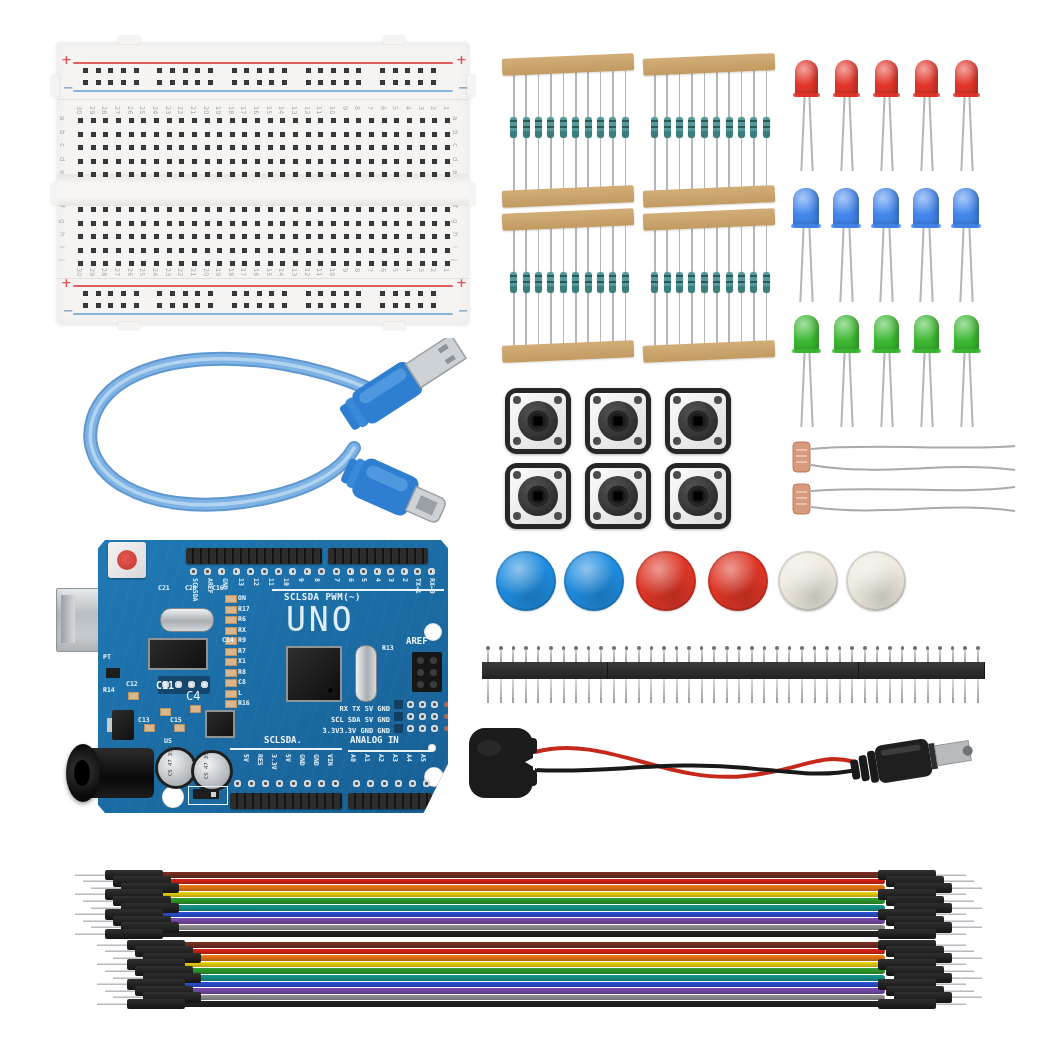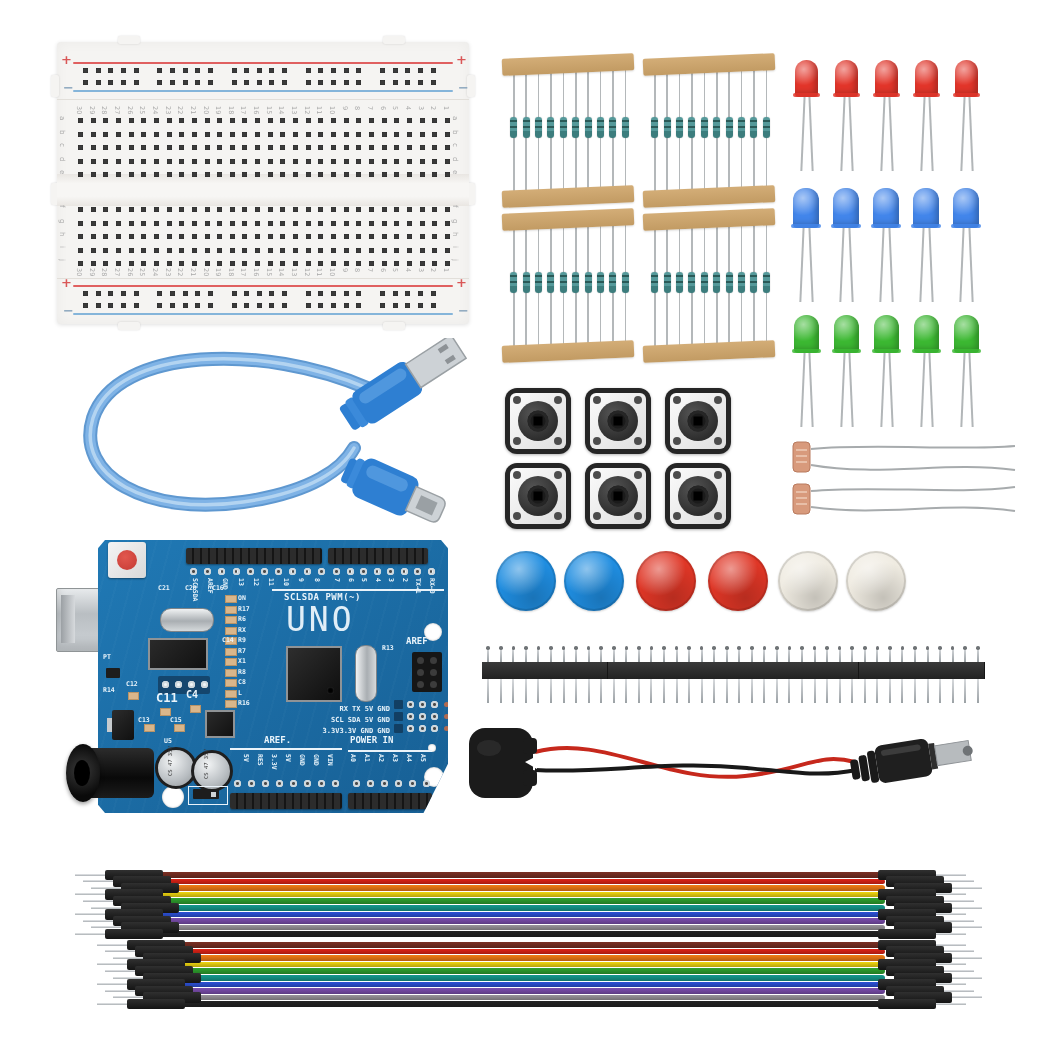--- a/index.html
+++ b/index.html
@@ -1029,23 +1029,23 @@
           </div>
           <div class="hole-dot" style="left:321px;top:185px">
             <i></i>
           </div>
           <div class="hole-dot" style="left:333px;top:185px">
             <i></i>
           </div>
           <div class="abs" style="left:346px;top:186px;width:5px;height:5px;border-radius:50%;background:#b06a50"></div>
         </div>
 
-      <div class="silk" style="left:166px;top:195px;font-size:9px;font-weight:bold">AREF.</div>
+      <div class="silk" style="left:166px;top:195px;font-size:9px;font-weight:bold">SCLSDA.</div>
       <div class="white-line" style="left:132px;top:208px;width:112px"></div>
-      <div class="silk" style="left:252px;top:195px;font-size:9px;font-weight:bold">POWER IN</div>
+      <div class="silk" style="left:252px;top:195px;font-size:9px;font-weight:bold">ANALOG IN</div>
       <div class="white-line" style="left:250px;top:210px;width:84px"></div>
 
       <div class="abs" style="left:57px;top:207px;width:36px;height:36px;border-radius:50%;
            background:radial-gradient(circle at 38% 32%,#f2f4f5,#b9bec2 60%,#8f9497);border:3px solid #1f1f1f">
         <div class="silk" style="left:9px;top:26px;font-size:5.5px;color:#3a3a3a;transform:rotate(-90deg);transform-origin:0 0">CS 47 35V</div>
       </div>
       <div class="abs" style="left:93px;top:210px;width:36px;height:36px;border-radius:50%;
            background:radial-gradient(circle at 38% 32%,#f2f4f5,#b9bec2 60%,#8f9497);border:3px solid #1f1f1f">
         <div class="silk" style="left:9px;top:26px;font-size:5.5px;color:#3a3a3a;transform:rotate(-90deg);transform-origin:0 0">CS 47 35V</div>
       </div>
@@ -1164,22 +1164,22 @@
         <div class="smd" style="left:127px;top:160px;width:10px;height:6px"></div>
         <div class="silk" style="left:140px;top:159px;font-size:6.5px;font-weight:bold">R16</div>
         <div class="silk" style="left:60px;top:44px;font-size:6.5px;font-weight:bold">C21</div>
         <div class="silk" style="left:87px;top:44px;font-size:6.5px;font-weight:bold">C20</div>
         <div class="silk" style="left:114px;top:44px;font-size:6.5px;font-weight:bold">C16</div>
         <div class="silk" style="left:124px;top:96px;font-size:6.5px;font-weight:bold">C14</div>
         <div class="silk" style="left:284px;top:104px;font-size:6.5px;font-weight:bold">R13</div>
         <div class="silk" style="left:5px;top:113px;font-size:6.5px;font-weight:bold">PT</div>
         <div class="silk" style="left:28px;top:140px;font-size:6.5px;font-weight:bold">C12</div>
         <div class="silk" style="left:5px;top:146px;font-size:6.5px;font-weight:bold">R14</div>
-        <div class="silk" style="left:58px;top:151px;font-size:12px;font-weight:bold">C11</div>
-        <div class="silk" style="left:88px;top:149px;font-size:10px;font-weight:bold">C4</div>
+        <div class="silk" style="left:58px;top:140px;font-size:10px;font-weight:bold">C11</div>
+        <div class="silk" style="left:88px;top:149px;font-size:12px;font-weight:normal">C4</div>
         <div class="silk" style="left:40px;top:176px;font-size:6.5px;font-weight:bold">C13</div>
         <div class="silk" style="left:72px;top:176px;font-size:6.5px;font-weight:bold">C15</div>
         <div class="silk" style="left:66px;top:197px;font-size:6.5px;font-weight:bold">U5</div>
         <div class="silk silk-rot" style="left:152px;top:214px;font-size:6.5px;font-weight:bold">5V</div>
         <div class="silk silk-rot" style="left:166px;top:214px;font-size:6.5px;font-weight:bold">RES</div>
         <div class="silk silk-rot" style="left:180px;top:214px;font-size:6.5px;font-weight:bold">3.3V</div>
         <div class="silk silk-rot" style="left:194px;top:214px;font-size:6.5px;font-weight:bold">5V</div>
         <div class="silk silk-rot" style="left:208px;top:214px;font-size:6.5px;font-weight:bold">GND</div>
         <div class="silk silk-rot" style="left:222px;top:214px;font-size:6.5px;font-weight:bold">GND</div>
         <div class="silk silk-rot" style="left:236px;top:214px;font-size:6.5px;font-weight:bold">VIN</div>

